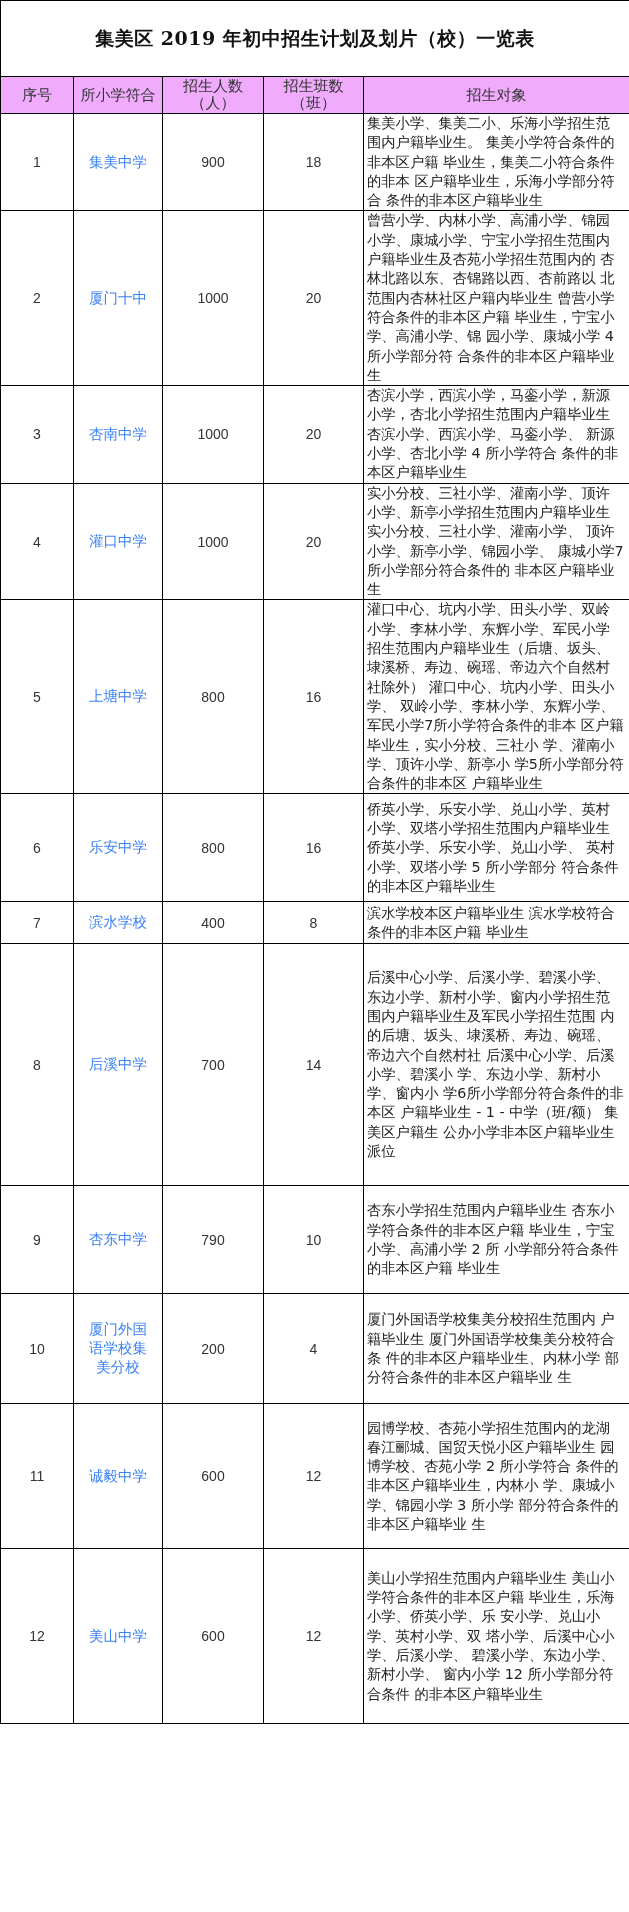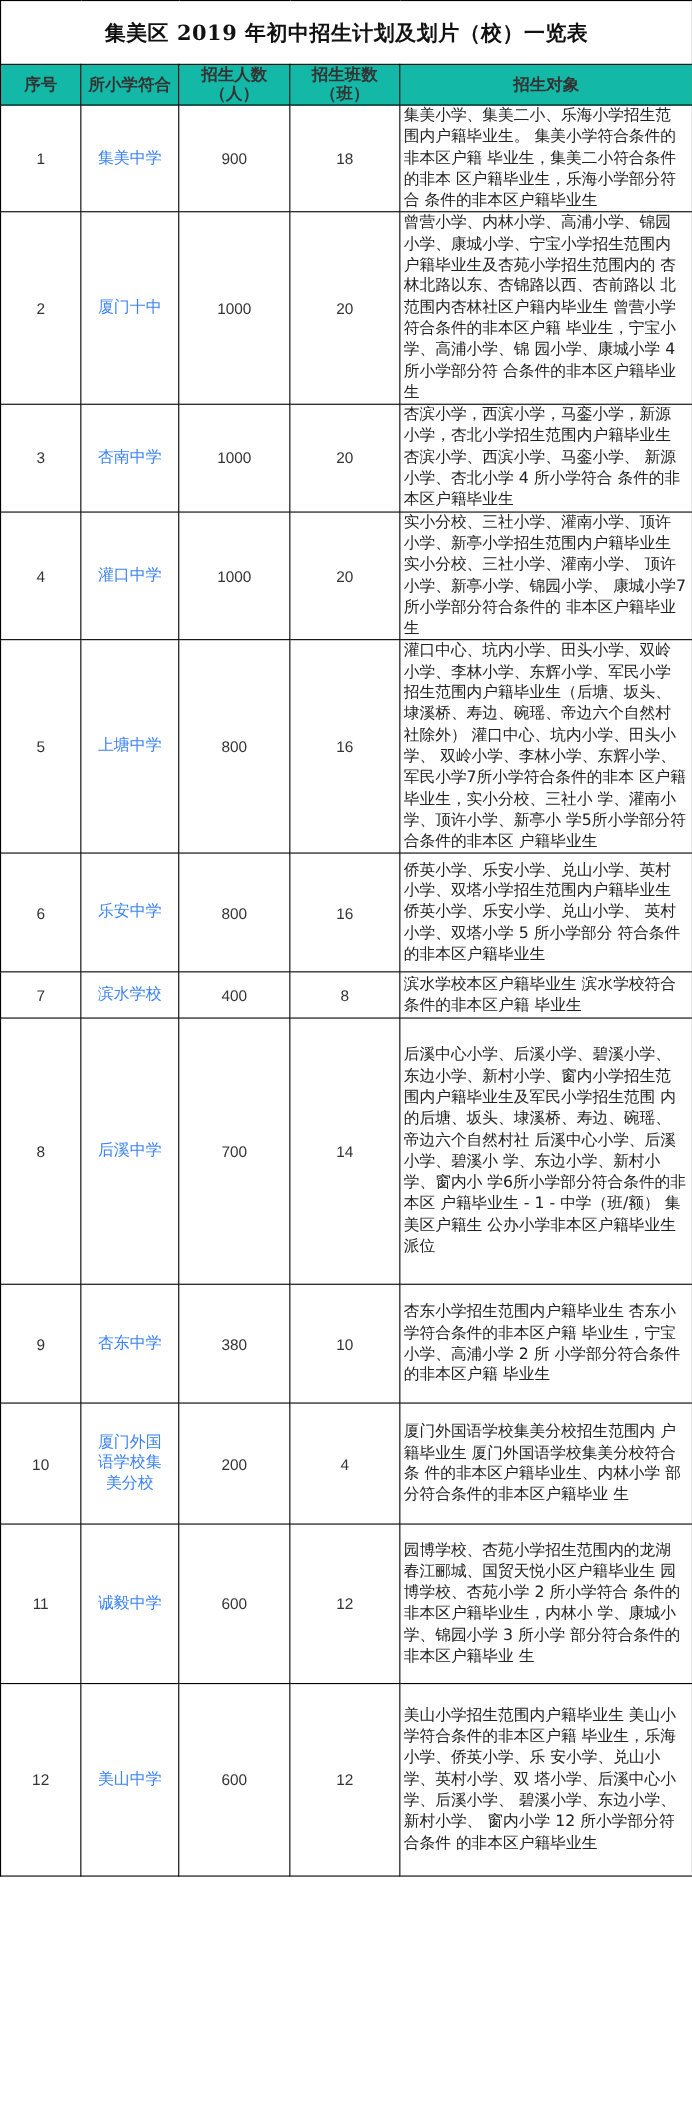--- a/index.html
+++ b/index.html
@@ -9,30 +9,30 @@
     border-collapse: collapse;
     width: 629px;
     table-layout: fixed;
   }
   td, th {
     border: 1.5px solid #000;
     text-align: center;
     vertical-align: middle;
   }
   .title-row td {
-    height: 58px;
+    height: 76px;
     font-family: "DejaVu Serif", "Liberation Serif", serif;
     font-weight: bold;
     font-size: 19px;
     color: #111;
     letter-spacing: 0.5px;
   }
   .header-row th {
-    background: #14b8a6;
-    font-weight: bold;
+    background: #f0abfc;
+    font-weight: normal;
     font-size: 15px;
     color: #333;
     height: 37px;
     line-height: 17px;
   }
   .num { font-family: "Liberation Sans", sans-serif; font-size: 14px; color: #333; }
   .name { font-size: 14.5px; color: #3b82f6; line-height: 19px; padding: 0 8px; }
   .target {
     font-size: 14.3px;
     line-height: 19.3px;
@@ -118,21 +118,21 @@
       <tr style="height: 242px;">
         <td class="num">8</td>
         <td class="name">后溪中学</td>
         <td class="num">700</td>
         <td class="num">14</td>
         <td class="target">后溪中心小学、后溪小学、碧溪小学、 东边小学、新村小学、窗内小学招生范 围内户籍毕业生及军民小学招生范围 内的后塘、坂头、埭溪桥、寿边、碗瑶、 帝边六个自然村社 后溪中心小学、后溪小学、碧溪小 学、东边小学、新村小学、窗内小 学6所小学部分符合条件的非本区 户籍毕业生 - 1 - 中学（班/额） 集美区户籍生 公办小学非本区户籍毕业生派位</td>
       </tr>
       <tr style="height: 108px;">
         <td class="num">9</td>
         <td class="name">杏东中学</td>
-        <td class="num">380</td>
+        <td class="num">790</td>
         <td class="num">10</td>
         <td class="target">杏东小学招生范围内户籍毕业生 杏东小学符合条件的非本区户籍 毕业生，宁宝小学、高浦小学 2 所 小学部分符合条件的非本区户籍 毕业生</td>
       </tr>
       <tr style="height: 110px;">
         <td class="num">10</td>
         <td class="name">厦门外国语学校集美分校</td>
         <td class="num">200</td>
         <td class="num">4</td>
         <td class="target">厦门外国语学校集美分校招生范围内 户籍毕业生 厦门外国语学校集美分校符合条 件的非本区户籍毕业生、内林小学 部分符合条件的非本区户籍毕业 生</td>
       </tr>

